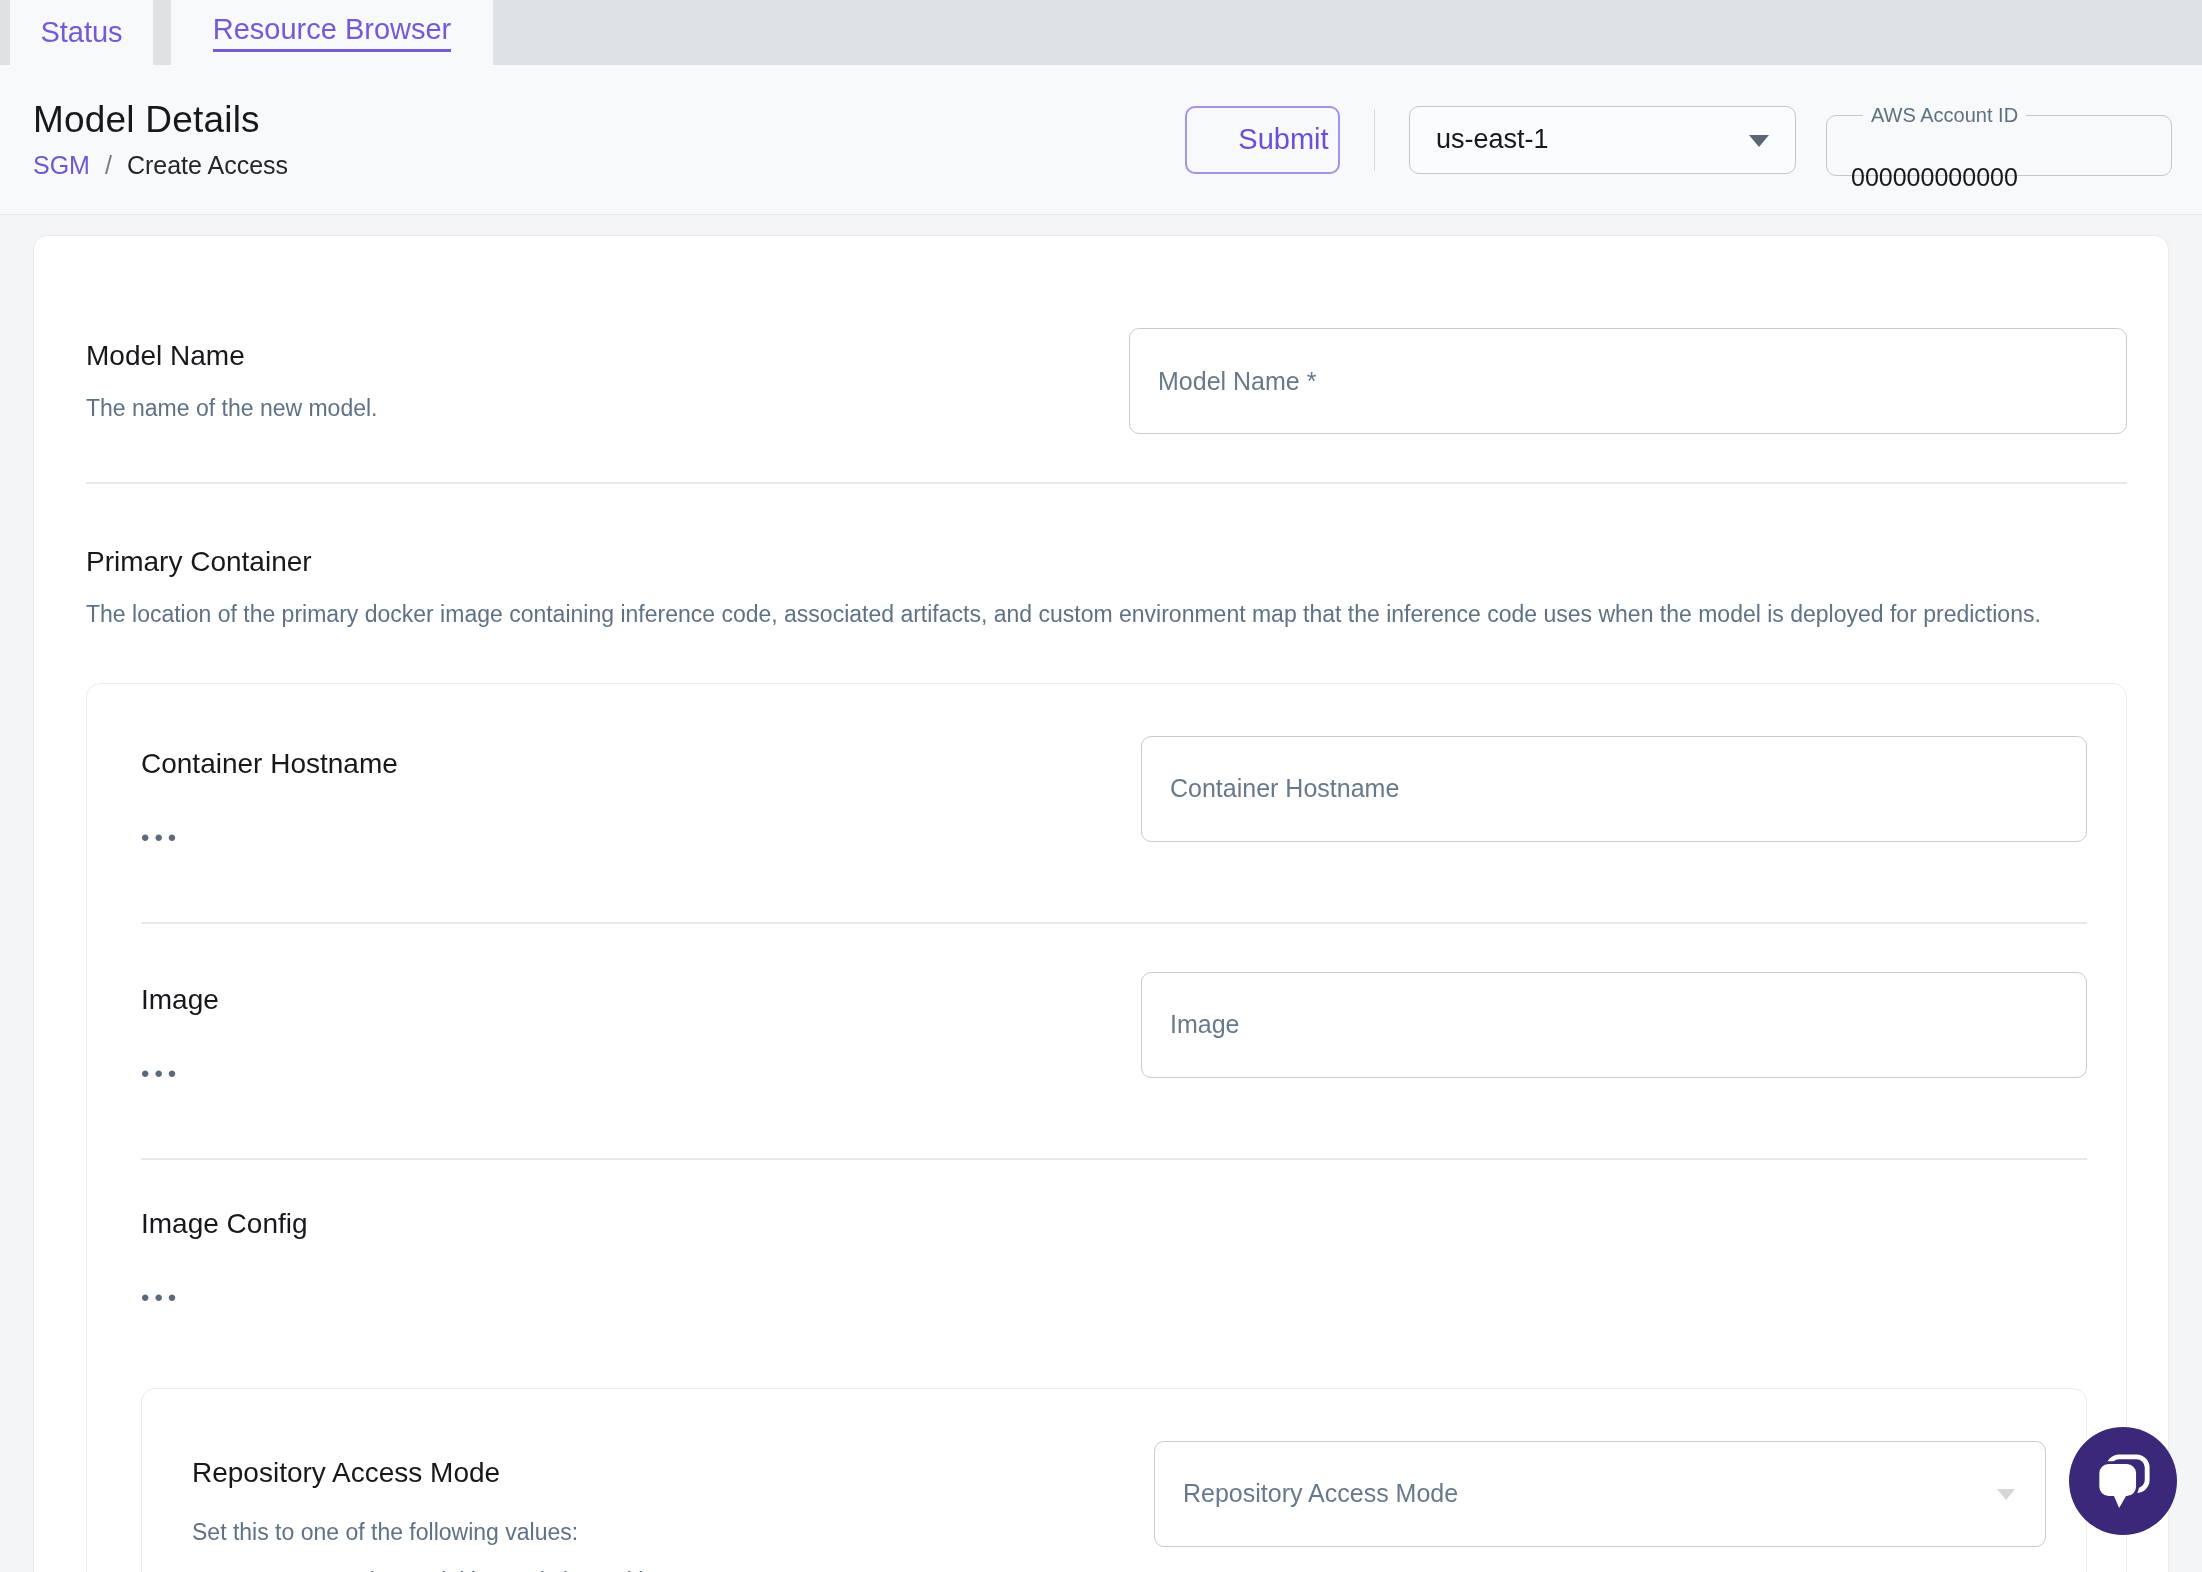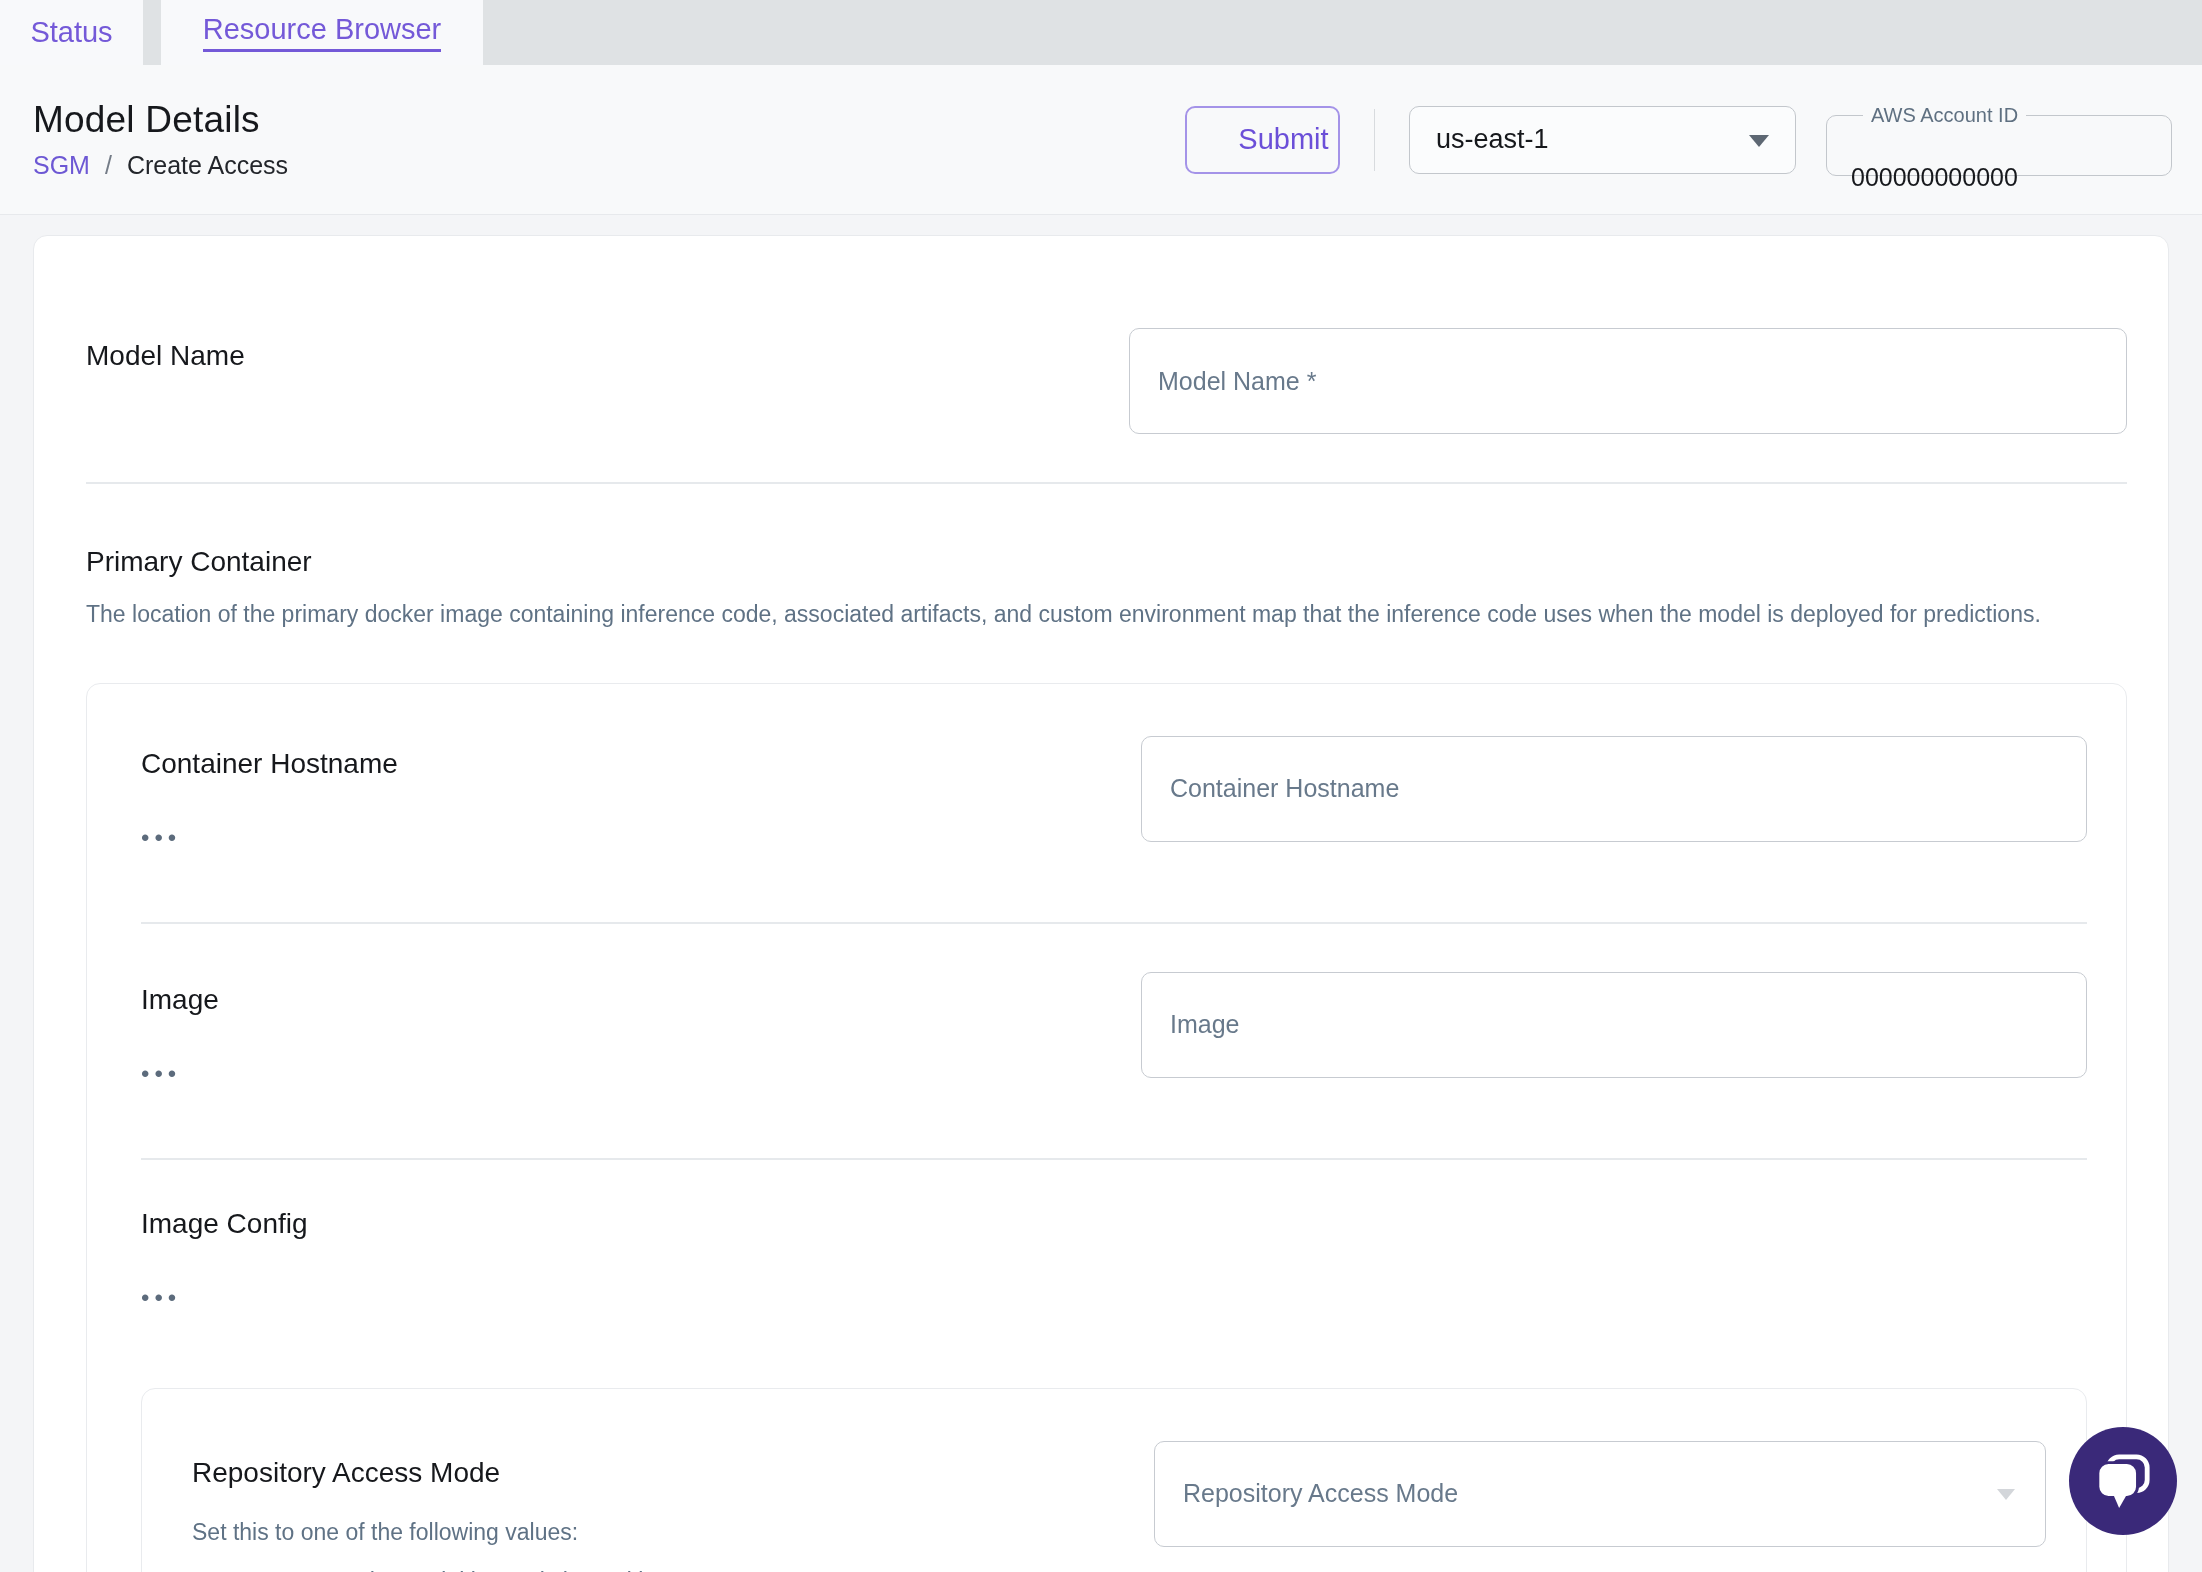--- a/index.html
+++ b/index.html
@@ -10,21 +10,21 @@
     color: #17191d;
     position: relative;
   }
 
   
   .tabbar {
     height: 65px;
     background: #dfe2e4;
     display: flex;
     align-items: stretch;
-    padding-left: 0;
+    padding-left: 10px;
   }
   .tab {
     display: flex;
     align-items: center;
     justify-content: center;
     background: #f8f9fb;
     color: #7459d8;
     font-size: 29px;
     cursor: pointer;
   }
@@ -250,20 +250,21 @@
     </fieldset>
   </div>
 </div>
 
 <div class="main">
   <div class="card">
 
     <div class="field-row">
       <div class="field-left">
         <div class="section-heading">Model Name</div>
+        <div class="section-desc">The name of the new model.</div>
       </div>
       <input class="text-input w-model" placeholder="Model Name *" style="">
     </div>
 
     <hr class="hdivider divider-outer">
 
     <div>
       <div class="section-heading">Primary Container</div>
       <div class="section-desc">The location of the primary docker image containing inference code, associated artifacts, and custom environment map that the inference code uses when the model is deployed for predictions.</div>
 

